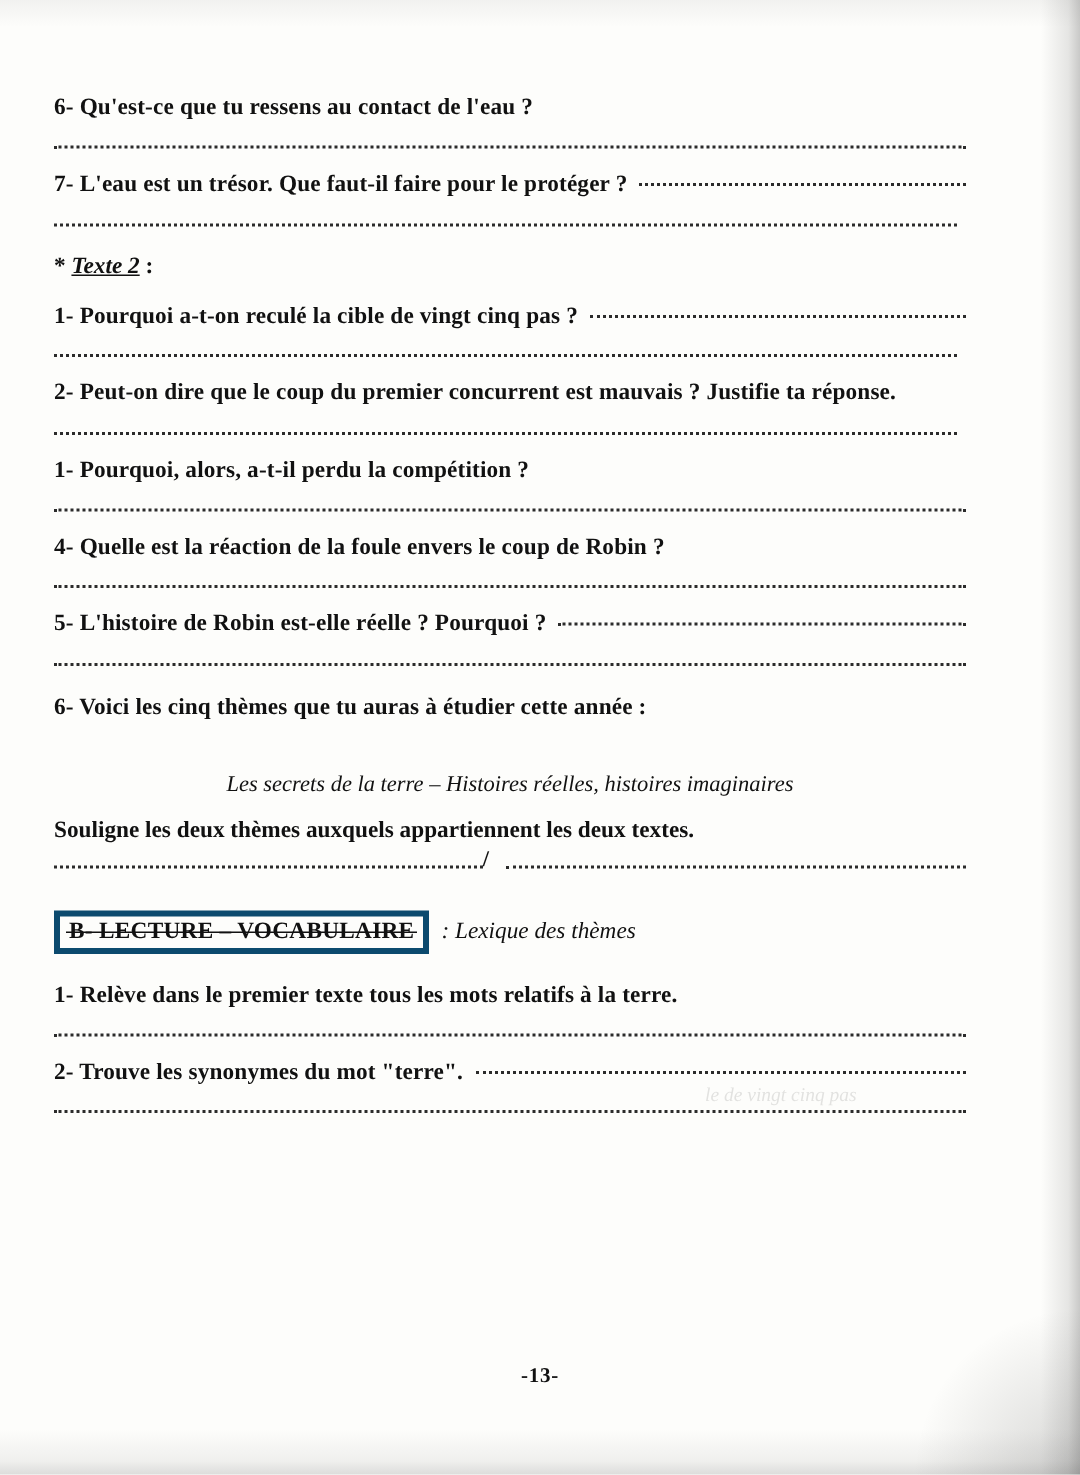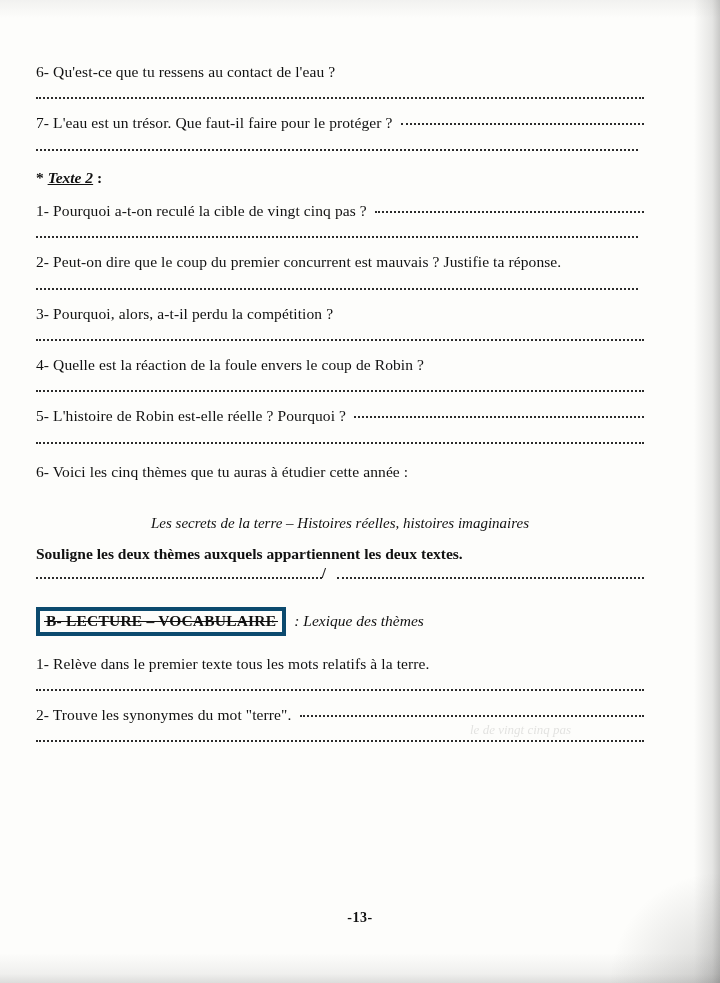--- a/index.html
+++ b/index.html
@@ -65,21 +65,21 @@
   }
 
   .content {
     position: absolute;
     left: 36px;
     top: 62px;
     width: 608px;
   }
 
   .q {
-    font-weight: normal;
+    font-weight: bold;
     font-size: 15.5px;
     letter-spacing: 0.1px;
     line-height: 1.25;
     margin: 0;
     white-space: nowrap;
   }
 
   .block {
     margin-bottom: 6px;
   }
@@ -250,21 +250,21 @@
       </div>
       <span class="dots short"></span>
     </div>
 
     <div class="block sp-top-14">
       <p class="q">2- Peut-on dire que le coup du premier concurrent est mauvais ? Justifie ta réponse.</p>
       <span class="dots short"></span>
     </div>
 
     <div class="block sp-top-14">
-      <p class="q">3- Pourquoi, alors, a-t-il perdu la compétition ?</p>
+      <p class="q">1- Pourquoi, alors, a-t-il perdu la compétition ?</p>
       <span class="dots"></span>
     </div>
 
     <div class="block sp-top-14">
       <p class="q">4- Quelle est la réaction de la foule envers le coup de Robin ?</p>
       <span class="dots"></span>
     </div>
 
     <div class="block sp-top-14">
       <div class="row">

